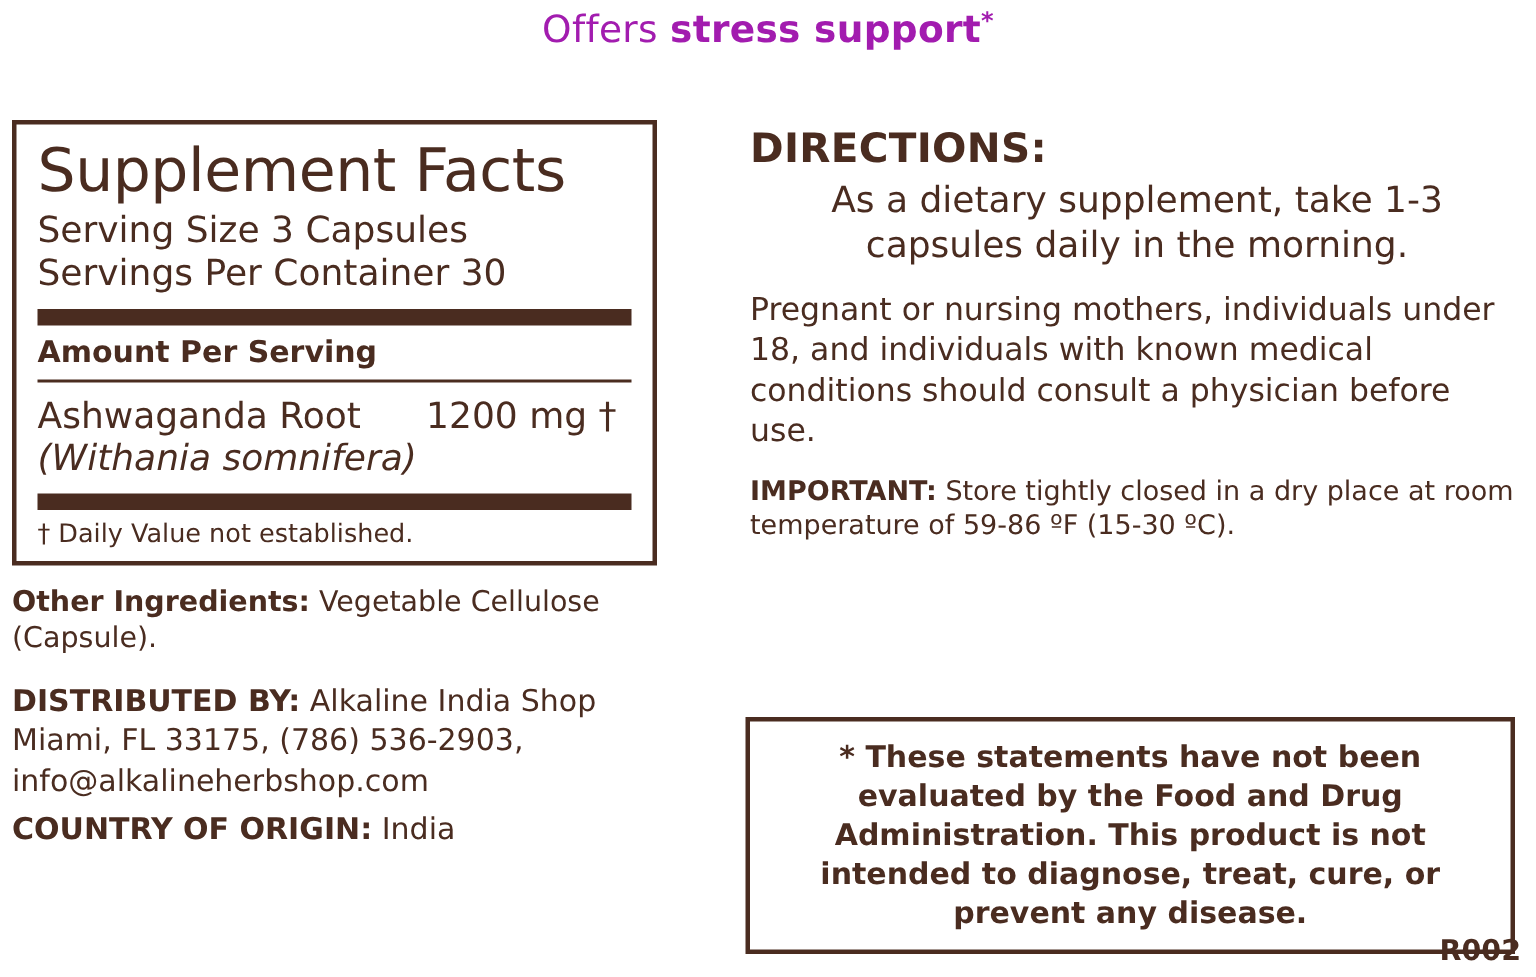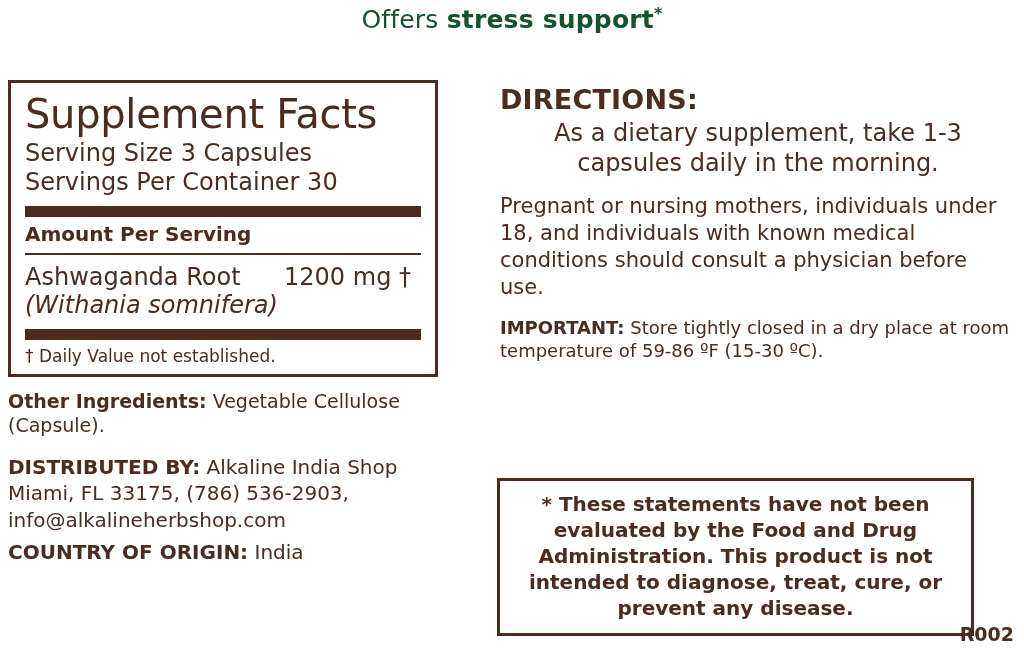--- a/index.html
+++ b/index.html
@@ -21,21 +21,21 @@
   }
 
   
   .tagline {
     position: absolute;
     top: 4px;
     left: 0;
     width: 100%;
     text-align: center;
     font-size: 25px;
-    color: #14532d;
+    color: #a21caf;
     letter-spacing: 0.2px;
   }
   .tagline .light { font-weight: 400; }
   .tagline .bold  { font-weight: 700; }
   .tagline .star  { font-size: 16px; vertical-align: super; font-weight: 700; }
 
   
   .left-col {
     position: absolute;
     left: 8px;
@@ -146,21 +146,21 @@
     font-size: 18px;
     line-height: 1.28;
     margin-top: 14px;
   }
   .important-text .hdr { font-weight: 700; }
 
   .disclaimer-box {
     position: absolute;
     left: 497px;
     top: 478px;
-    width: 477px;
+    width: 513px;
     border: 3px solid #4a2c20;
     box-sizing: border-box;
     padding: 10px 12px 12px 12px;
     text-align: center;
     font-size: 20px;
     font-weight: 700;
     line-height: 1.3;
   }
 
   .code {

